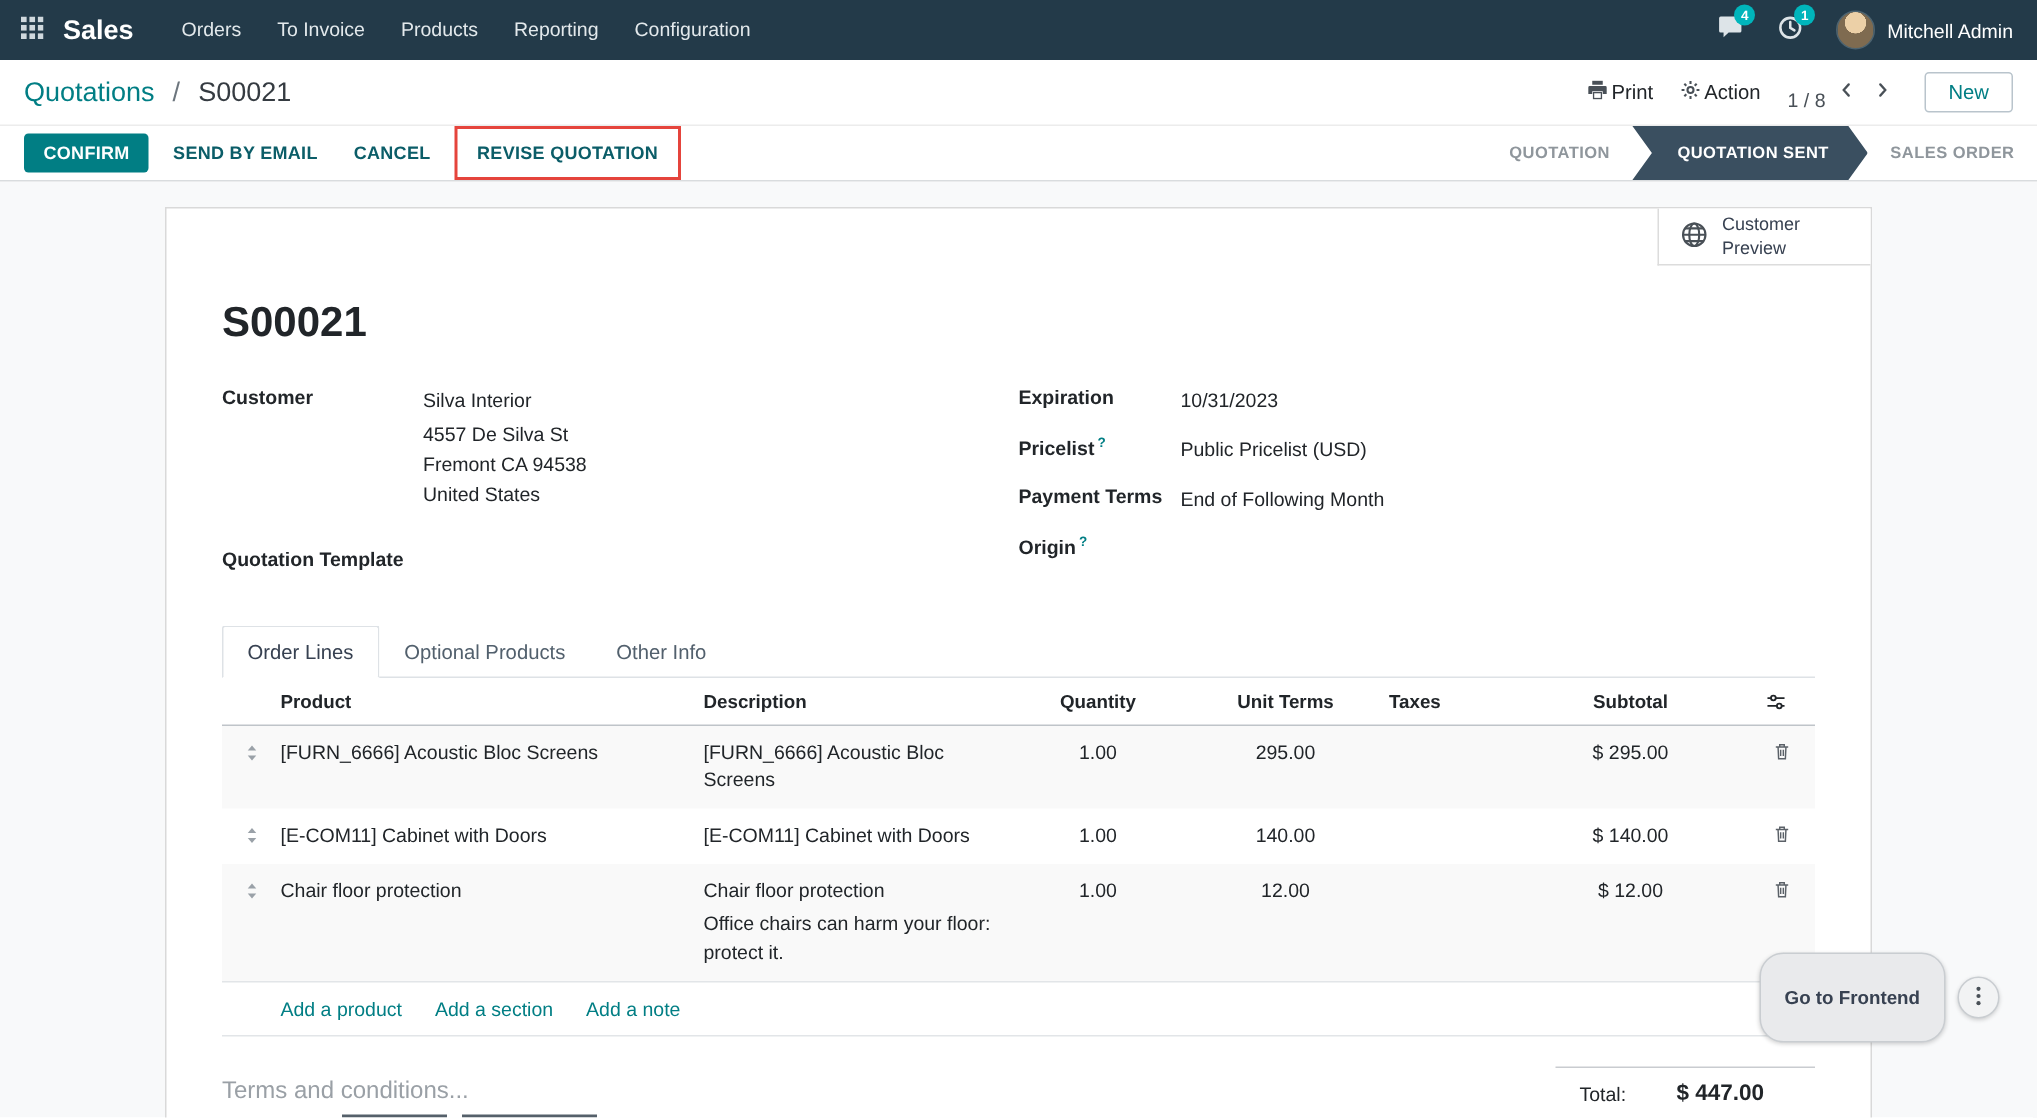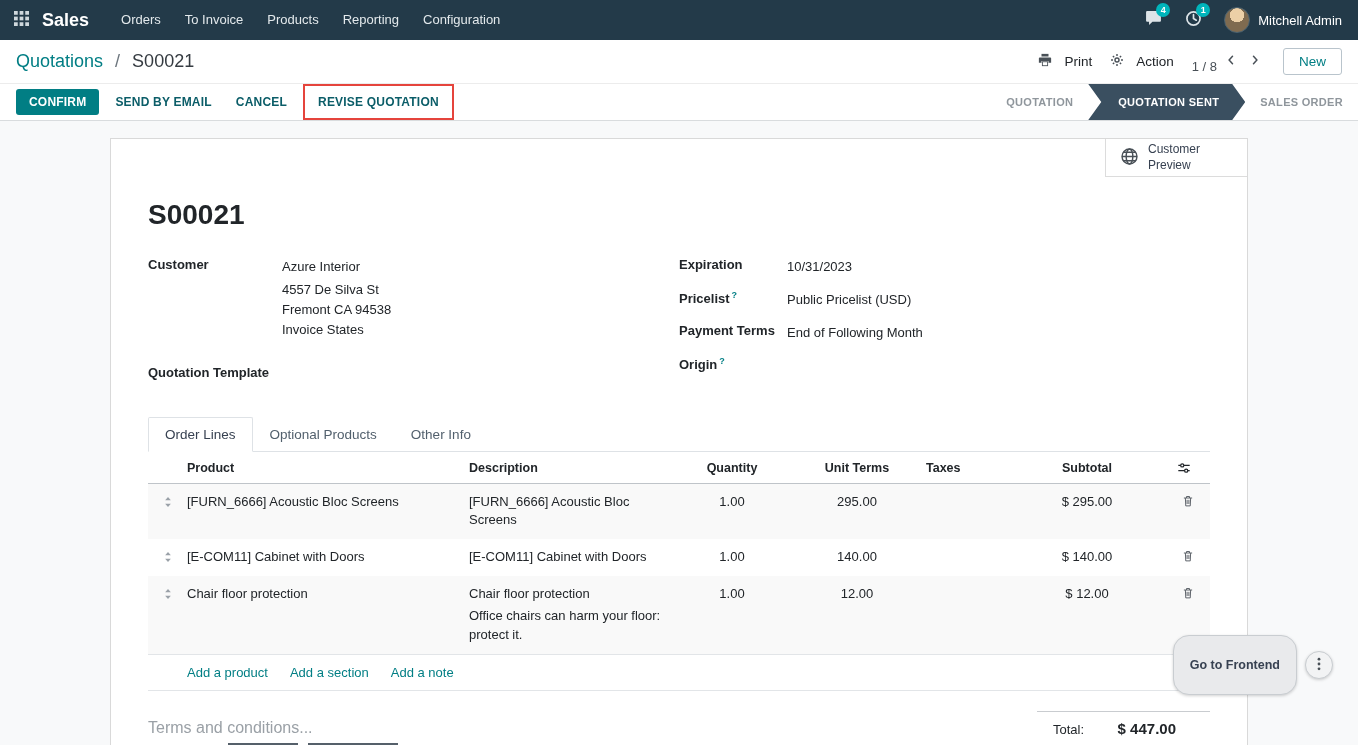--- a/index.html
+++ b/index.html
@@ -28,21 +28,21 @@
             border:1px solid #4c6370; }
 
   
   .control-panel { height:44px; background:#fff; border-bottom:1px solid #ececec;
                    display:flex; align-items:center; justify-content:space-between; padding:0 16px; }
   .breadcrumb { font-size:18px; }
   .breadcrumb a { color:var(--color-accent,#017e84); text-decoration:none; cursor:pointer; }
   .breadcrumb .sep { color:#6c757d; margin:0 7px; }
   .breadcrumb .current { color:#353b41; }
   .cp-right { display:flex; align-items:center; gap:18px; }
-  .cp-btn { display:flex; align-items:center; gap:12px; background:none; border:none;
+  .cp-btn { display:flex; align-items:center; gap:2px; background:none; border:none;
             font-family:inherit; font-size:13.5px; color:#212529; cursor:pointer; }
   .cp-btn svg { color:#495057; }
   .pager { display:flex; align-items:flex-end; gap:4px; font-size:13px; color:#495057; }
   .pager-btn { background:none; border:none; width:20px; height:24px; color:#495057;
                display:flex; align-items:center; justify-content:center; cursor:pointer; }
   .btn-new { background:#fff; border:1px solid #b9c4cc; border-radius:3px; color:var(--color-accent,#017e84);
              font-family:inherit; font-size:13.5px; padding:5px 15px; cursor:pointer; }
 
   
   .statusbar { height:37px; background:#fff; border-bottom:1px solid #d9dcde;
@@ -265,24 +265,24 @@
       </div>
 
       <div class="sheet-body">
         <h1 class="o-title">S00021</h1>
 
         <div class="fields">
           <div class="fcol left">
             <div class="frow">
               <div class="flabel">Customer</div>
               <div class="fvalue">
-                <div>Azure Interior</div>
+                <div>Silva Interior</div>
                 <div class="addr">4557 De Silva St</div>
                 <div>Fremont CA 94538</div>
-                <div>Invoice States</div>
+                <div>United States</div>
               </div>
             </div>
             <div class="frow template">
               <div class="flabel">Quotation Template</div>
               <div class="fvalue"></div>
             </div>
           </div>
 
           <div class="fcol right">
             <div class="frow">

